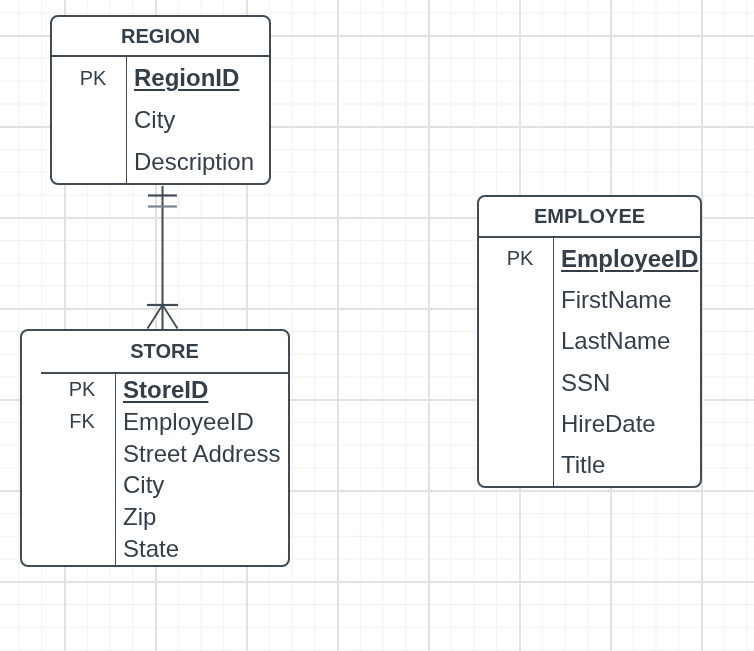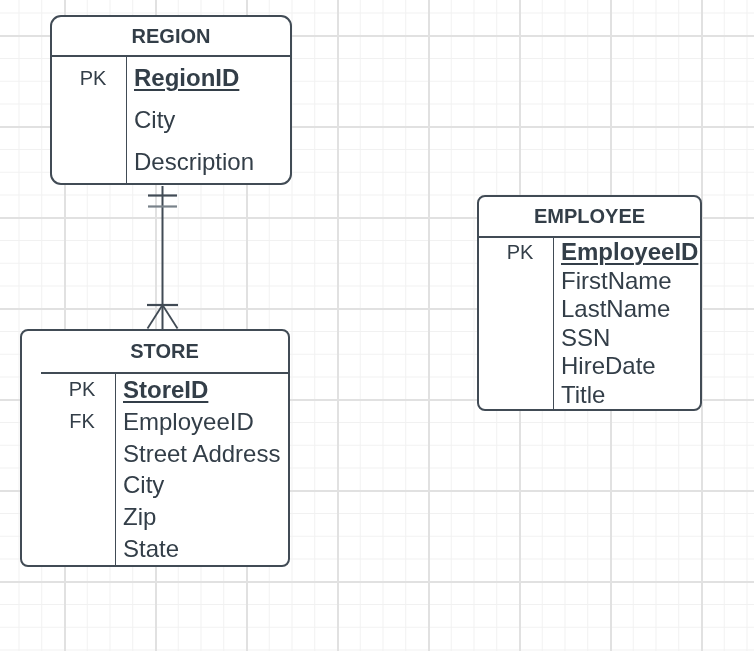--- a/index.html
+++ b/index.html
@@ -90,21 +90,21 @@
     height:651px;
     color:var(--stroke);
     pointer-events:none;
   }
 </style>
 </head>
 <body>
 
 <div class="canvas">
 
-  <div class="entity" style="left:50px;top:15px;width:242px;height:170px;border-radius:11px;">
+  <div class="entity" style="left:50px;top:15px;width:221px;height:170px;">
     <div class="entity-header" style="height:40px;">REGION</div>
     <div class="entity-body">
       <div class="row pk">
         <div class="cell-key">PK</div>
         <div class="cell-attr">
           <span class="attr-text">RegionID</span>
         </div>
       </div>
       <div class="row">
         <div class="cell-key"></div>
@@ -156,21 +156,21 @@
       </div>
       <div class="row">
         <div class="cell-key"></div>
         <div class="cell-attr">
           <span class="attr-text">State</span>
         </div>
       </div>
     </div>
   </div>
 
-  <div class="entity" style="left:477px;top:195px;width:225px;height:216px;">
+  <div class="entity" style="left:477px;top:195px;width:225px;height:293px;">
     <div class="entity-header" style="height:41px;">EMPLOYEE</div>
     <div class="entity-body">
       <div class="row pk">
         <div class="cell-key">PK</div>
         <div class="cell-attr">
           <span class="attr-text">EmployeeID</span>
         </div>
       </div>
       <div class="row">
         <div class="cell-key"></div>

